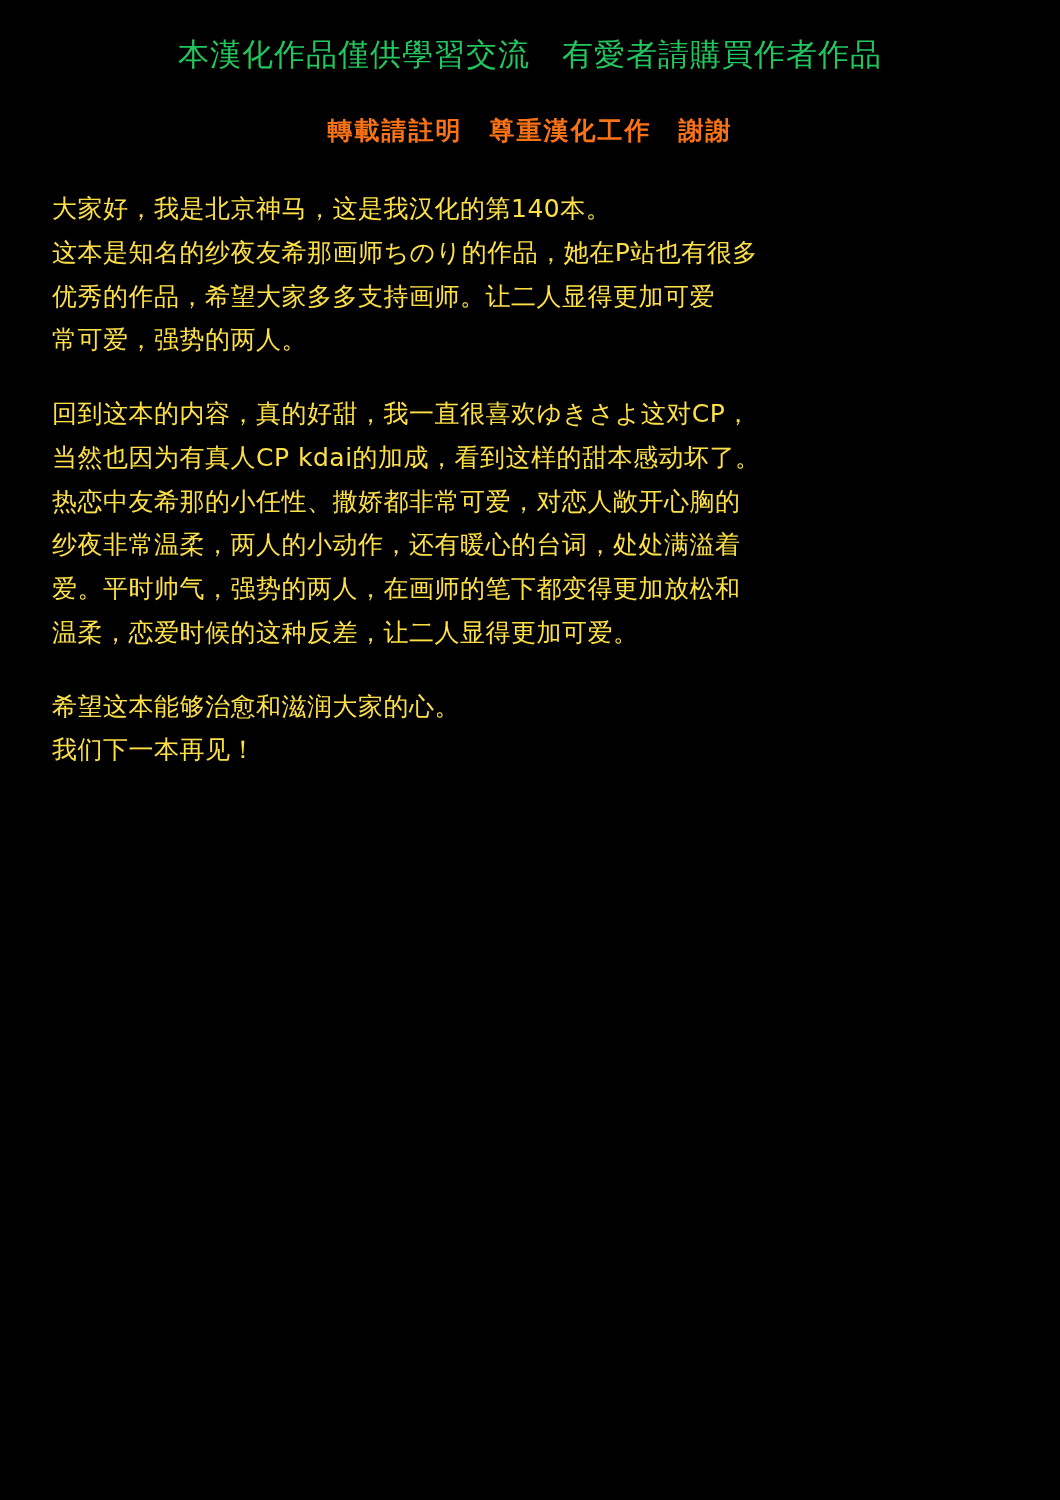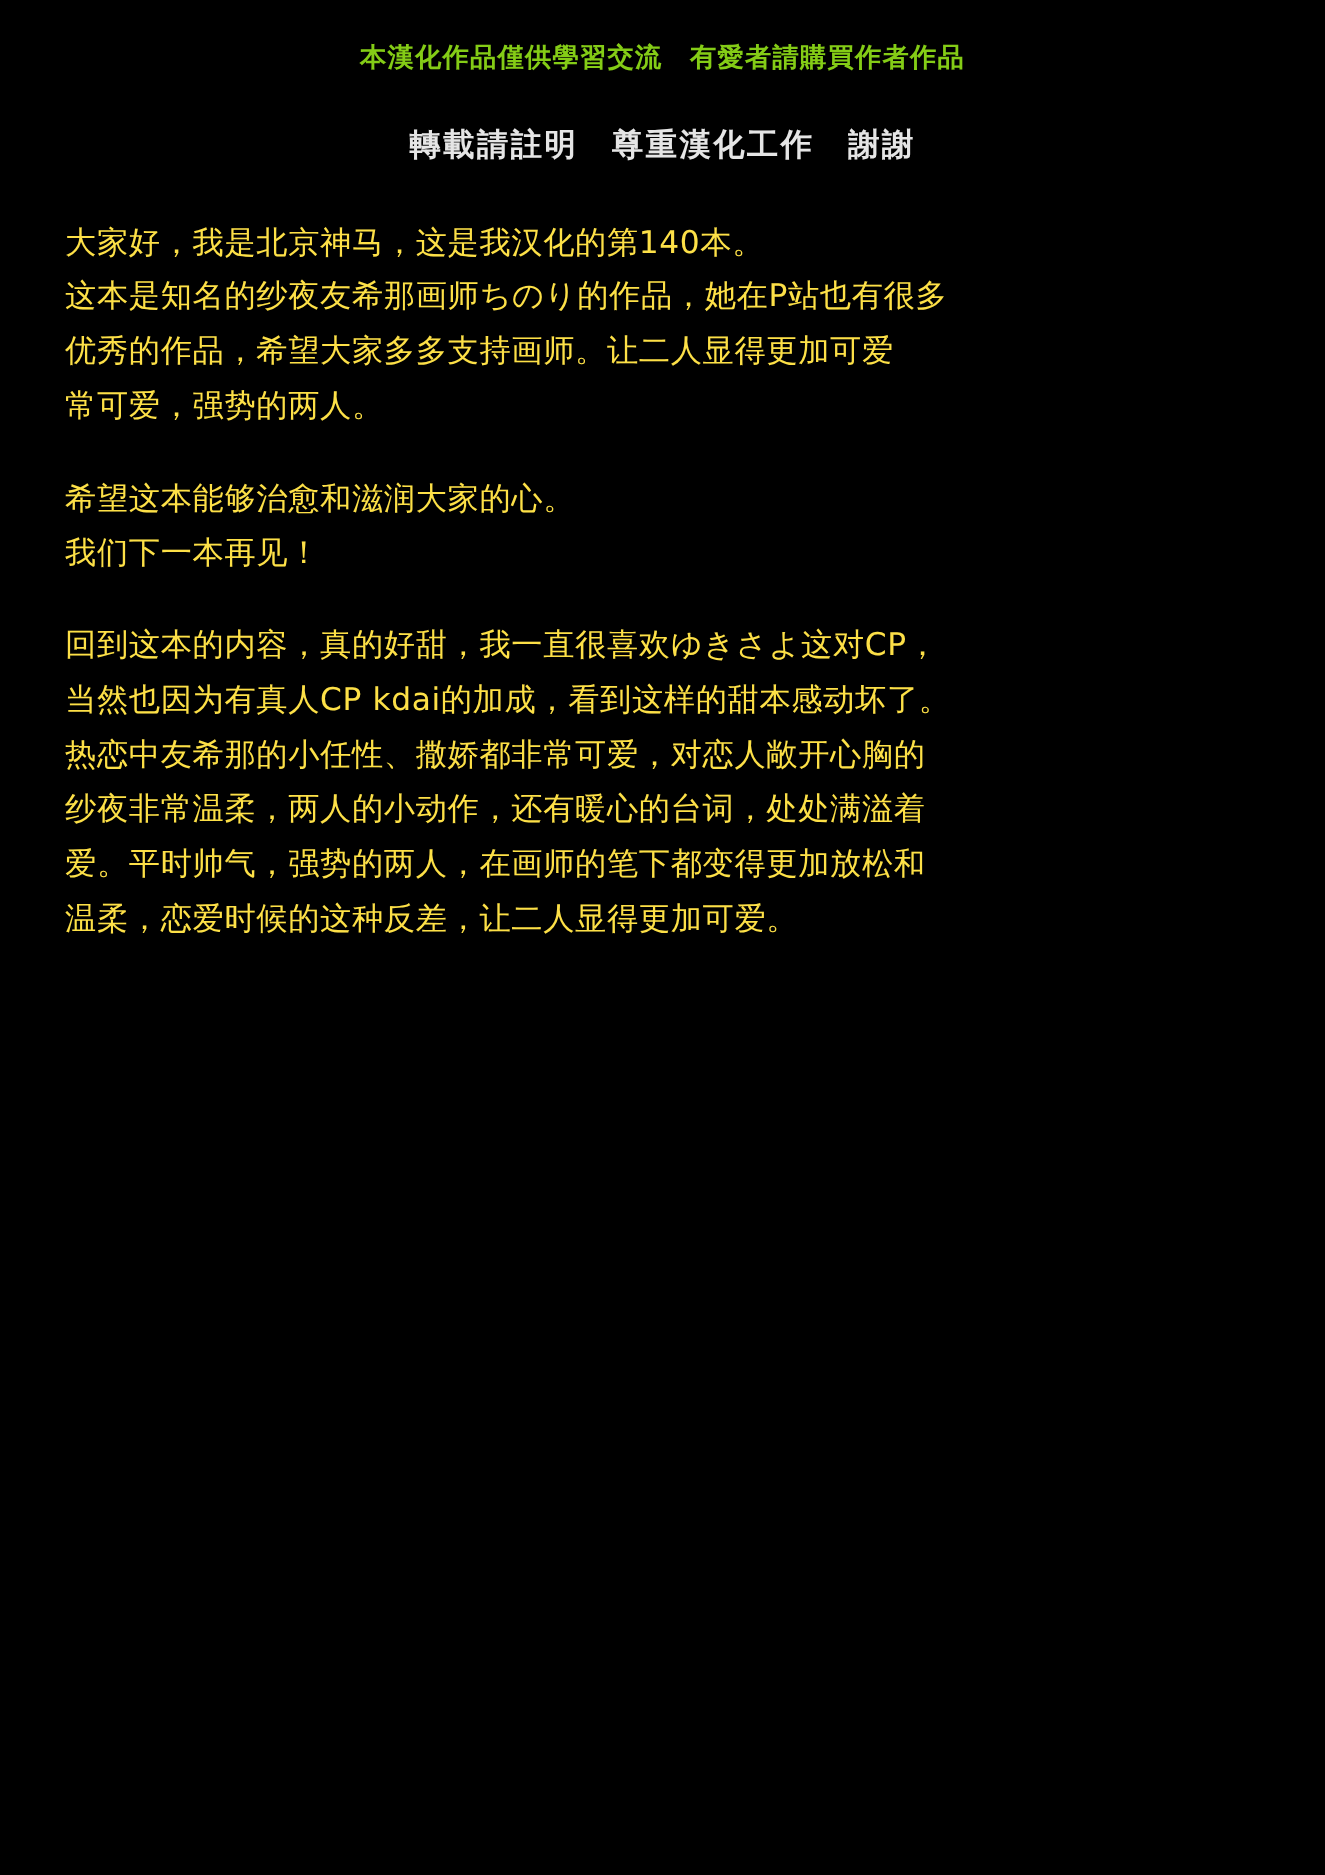--- a/index.html
+++ b/index.html
@@ -19,32 +19,32 @@
     width: 1060px;
     height: 1500px;
     background: #000000;
     box-sizing: border-box;
   }
   .header-block {
     padding-top: 30px;
     text-align: center;
   }
   .header-line {
-    font-size: 21px;
-    font-weight: bold;
+    font-size: 31px;
+    font-weight: normal;
     line-height: 1.55;
     letter-spacing: 1px;
-    color: #84cc16;
+    color: #22c55e;
   }
   .header-sub {
     margin-top: 36px;
     font-size: 25px;
     font-weight: bold;
     letter-spacing: 2px;
-    color: #e5e5e5;
+    color: #f97316;
   }
   .body-block {
     margin-top: 40px;
     padding: 0 52px 0 52px;
   }
   .para {
     font-size: 25px;
     line-height: 1.75;
     color: #fde047;
     letter-spacing: 0.5px;
@@ -70,28 +70,28 @@
   <div class="body-block">
 
     <div class="para">
       <span class="para-line">大家好，我是北京神马，这是我汉化的第140本。</span>
       <span class="para-line">这本是知名的纱夜友希那画师ちのり的作品，她在P站也有很多</span>
       <span class="para-line">优秀的作品，希望大家多多支持画师。让二人显得更加可爱</span>
       <span class="para-line">常可爱，强势的两人。</span>
     </div>
 
     <div class="para">
-      <span class="para-line">希望这本能够治愈和滋润大家的心。</span>
-      <span class="para-line">我们下一本再见！</span>
-    </div>
-
-    <div class="para">
       <span class="para-line">回到这本的内容，真的好甜，我一直很喜欢ゆきさよ这对CP，</span>
       <span class="para-line">当然也因为有真人CP kdai的加成，看到这样的甜本感动坏了。</span>
       <span class="para-line">热恋中友希那的小任性、撒娇都非常可爱，对恋人敞开心胸的</span>
       <span class="para-line">纱夜非常温柔，两人的小动作，还有暖心的台词，处处满溢着</span>
       <span class="para-line">爱。平时帅气，强势的两人，在画师的笔下都变得更加放松和</span>
       <span class="para-line">温柔，恋爱时候的这种反差，让二人显得更加可爱。</span>
     </div>
 
+    <div class="para">
+      <span class="para-line">希望这本能够治愈和滋润大家的心。</span>
+      <span class="para-line">我们下一本再见！</span>
+    </div>
+
   </div>
 
 </div>
 
 </body></html>

